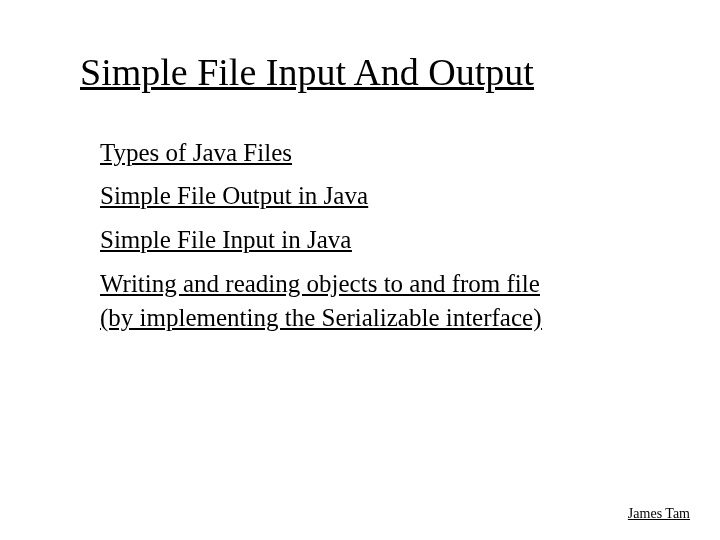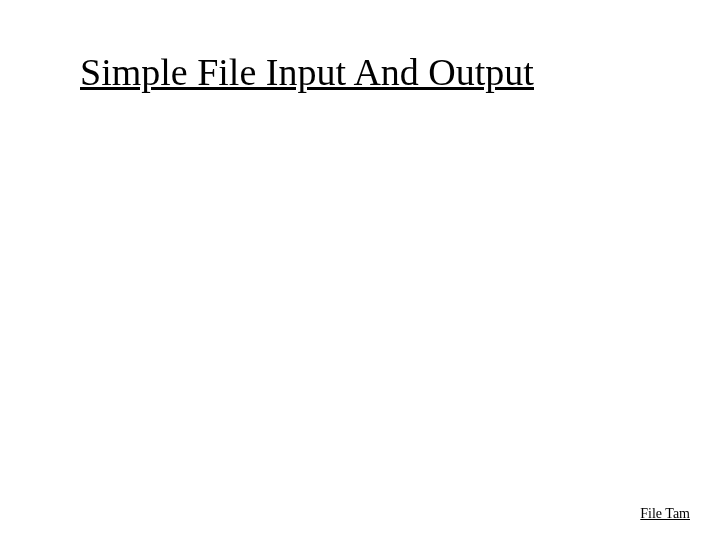--- a/index.html
+++ b/index.html
@@ -42,14 +42,20 @@
       bottom: 18px;
       right: 30px;
       font-size: 14px;
     }
   </style>
 </head>
 <body>
 
 <div class="slide">
   <h1 class="title">Simple File Input And Output</h1>
-  <div class="footer">File Tam</div>
+  <div class="content">
+    <div class="item">Types of Java Files</div>
+    <div class="item">Simple File Output in Java</div>
+    <div class="item">Simple File Input in Java</div>
+    <div class="item">Writing and reading objects to and from file (by implementing the Serializable interface)</div>
+  </div>
+  <div class="footer">James Tam</div>
 </div>
 
 </body></html>

